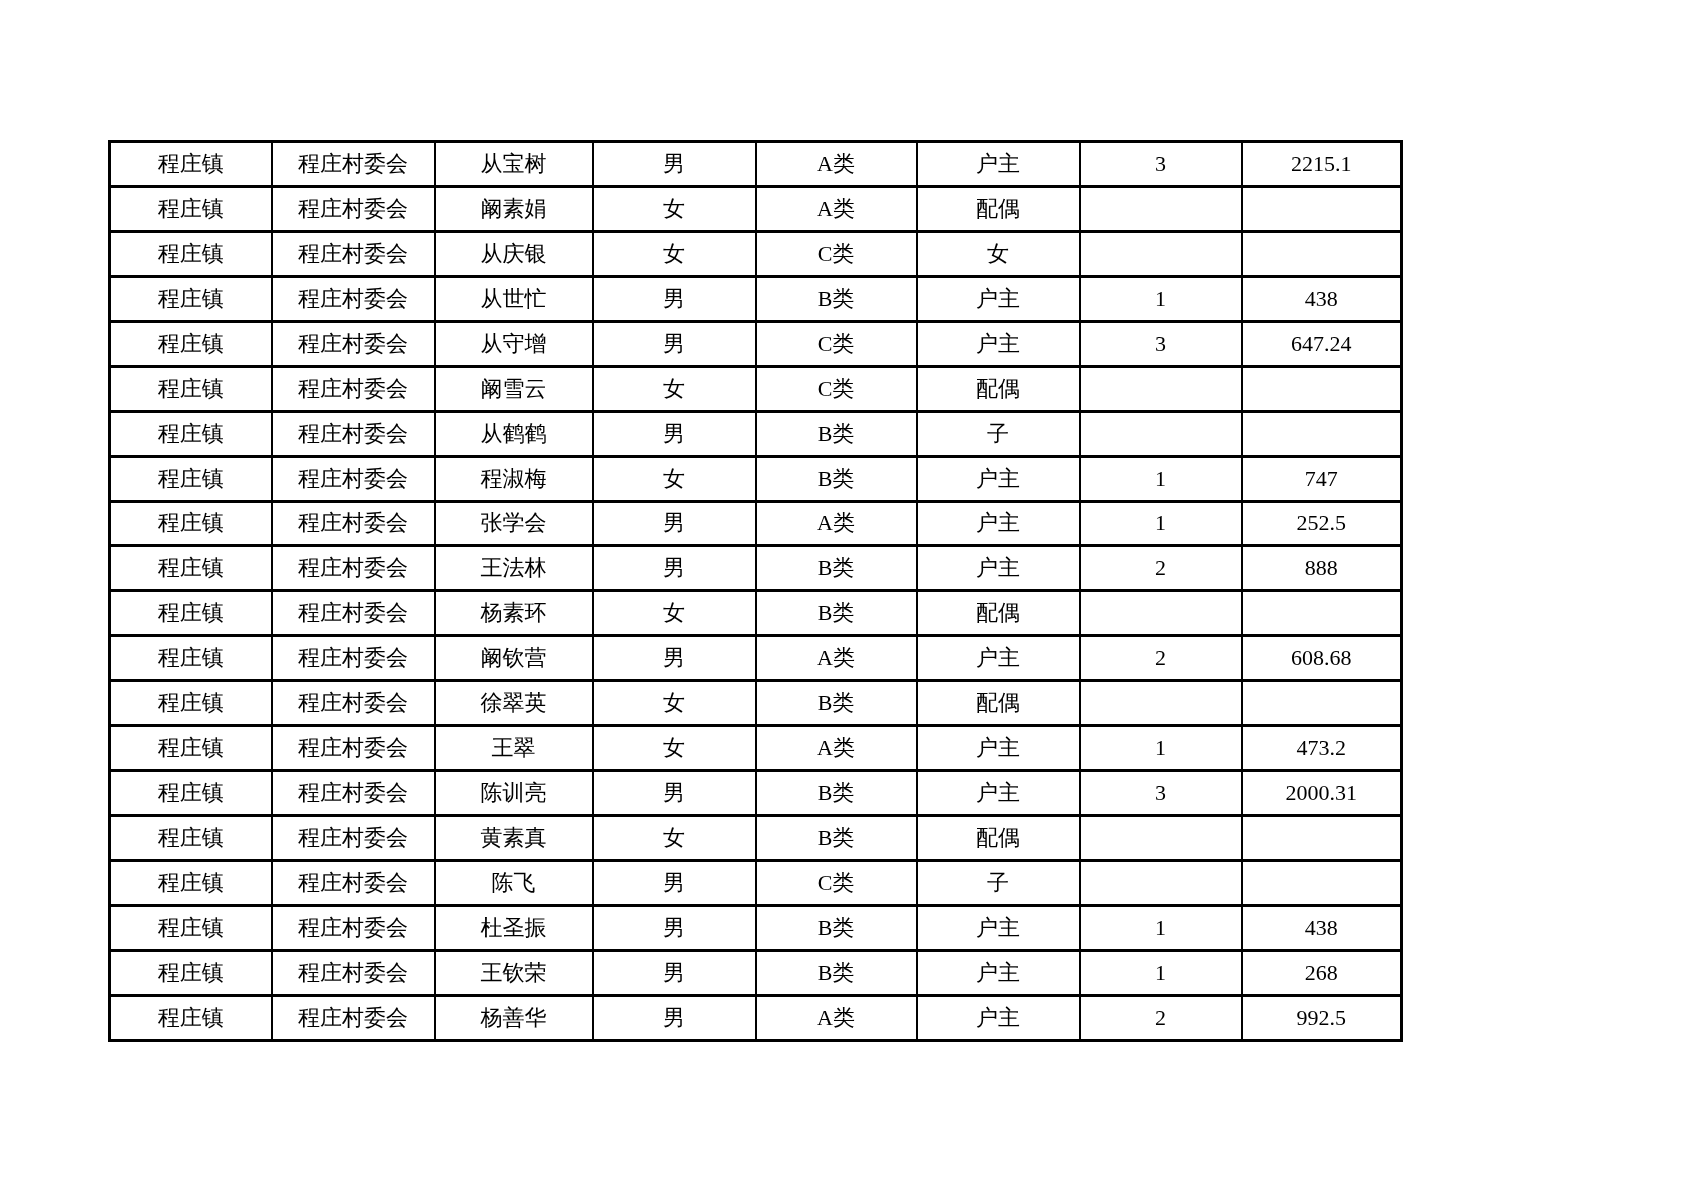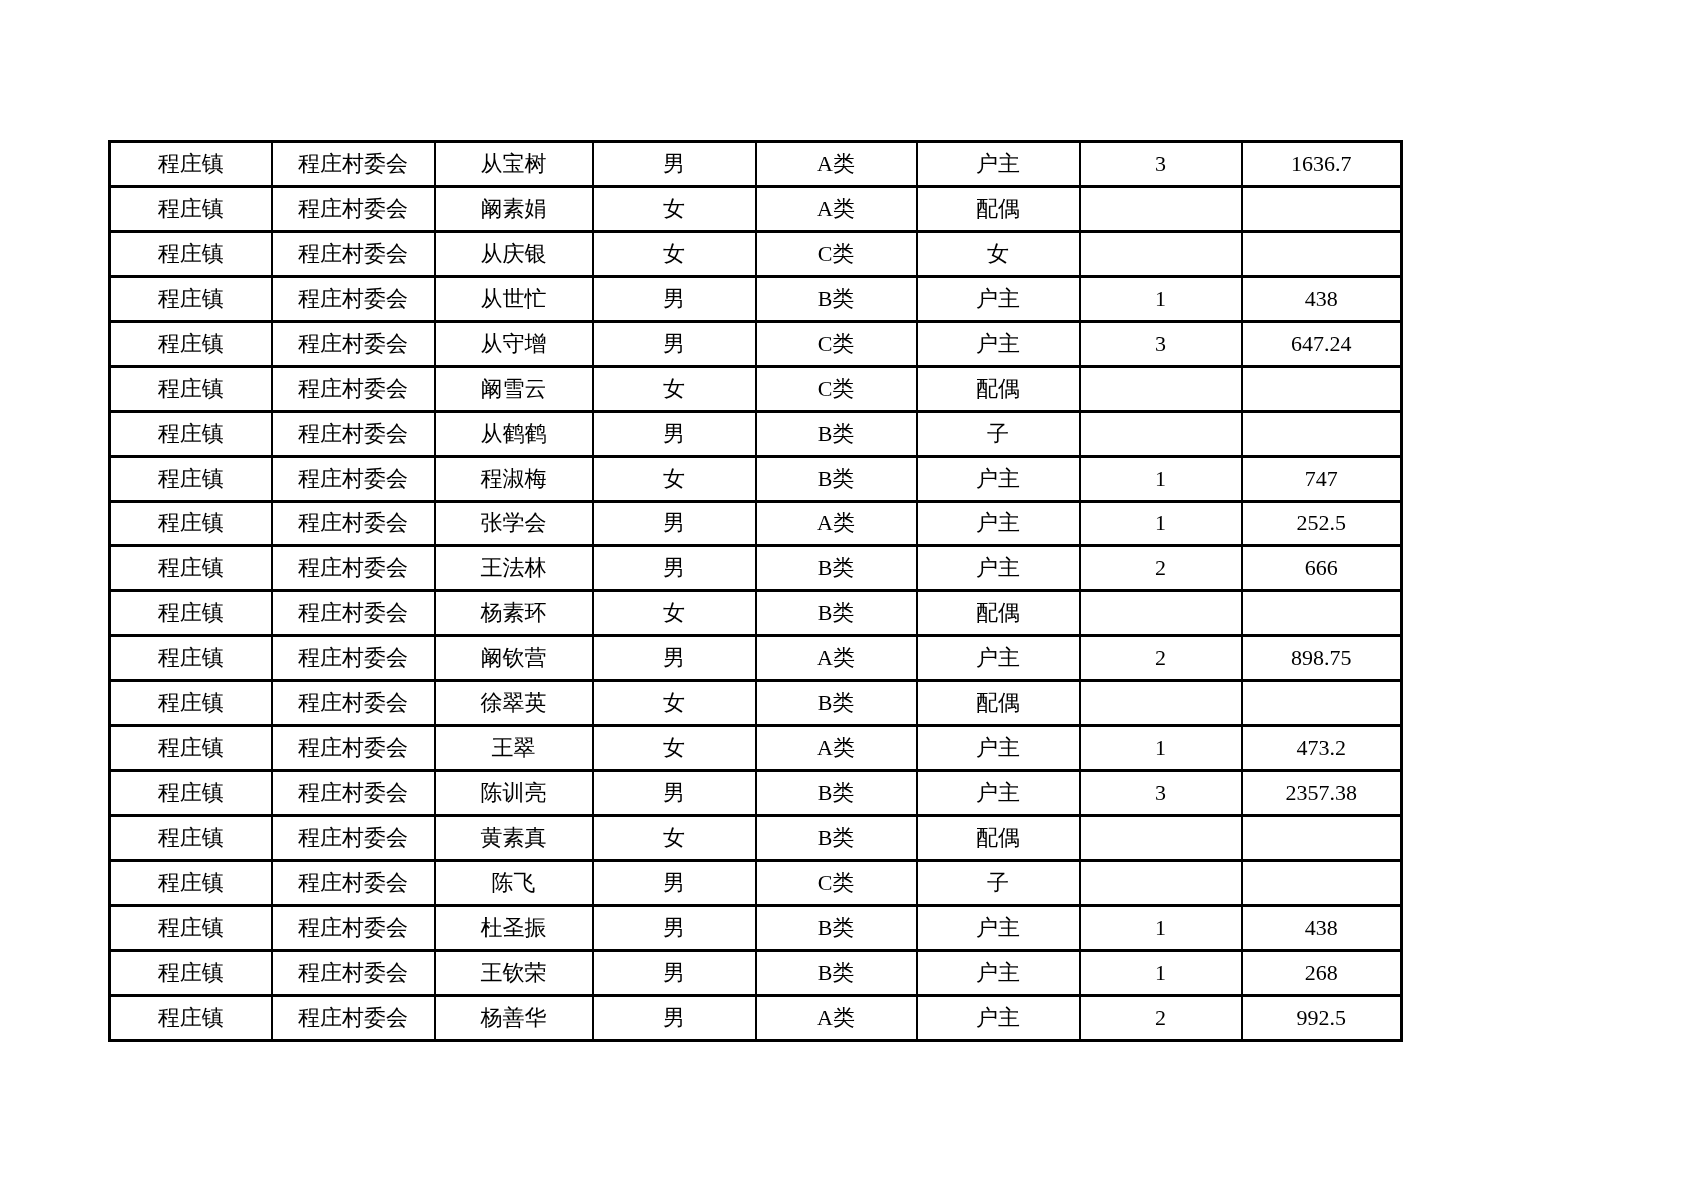--- a/index.html
+++ b/index.html
@@ -59,21 +59,21 @@
       </colgroup>
     <tbody>
         <tr>
           <td>程庄镇</td>
           <td>程庄村委会</td>
           <td>从宝树</td>
           <td>男</td>
           <td>A类</td>
           <td>户主</td>
           <td>3</td>
-          <td>1636.7</td>
+          <td>2215.1</td>
         </tr>
         <tr>
           <td>程庄镇</td>
           <td>程庄村委会</td>
           <td>阚素娟</td>
           <td>女</td>
           <td>A类</td>
           <td>配偶</td>
           <td></td>
           <td></td>
@@ -149,41 +149,41 @@
           <td>252.5</td>
         </tr>
         <tr>
           <td>程庄镇</td>
           <td>程庄村委会</td>
           <td>王法林</td>
           <td>男</td>
           <td>B类</td>
           <td>户主</td>
           <td>2</td>
-          <td>666</td>
+          <td>888</td>
         </tr>
         <tr>
           <td>程庄镇</td>
           <td>程庄村委会</td>
           <td>杨素环</td>
           <td>女</td>
           <td>B类</td>
           <td>配偶</td>
           <td></td>
           <td></td>
         </tr>
         <tr>
           <td>程庄镇</td>
           <td>程庄村委会</td>
           <td>阚钦营</td>
           <td>男</td>
           <td>A类</td>
           <td>户主</td>
           <td>2</td>
-          <td>898.75</td>
+          <td>608.68</td>
         </tr>
         <tr>
           <td>程庄镇</td>
           <td>程庄村委会</td>
           <td>徐翠英</td>
           <td>女</td>
           <td>B类</td>
           <td>配偶</td>
           <td></td>
           <td></td>
@@ -199,21 +199,21 @@
           <td>473.2</td>
         </tr>
         <tr>
           <td>程庄镇</td>
           <td>程庄村委会</td>
           <td>陈训亮</td>
           <td>男</td>
           <td>B类</td>
           <td>户主</td>
           <td>3</td>
-          <td>2357.38</td>
+          <td>2000.31</td>
         </tr>
         <tr>
           <td>程庄镇</td>
           <td>程庄村委会</td>
           <td>黄素真</td>
           <td>女</td>
           <td>B类</td>
           <td>配偶</td>
           <td></td>
           <td></td>

